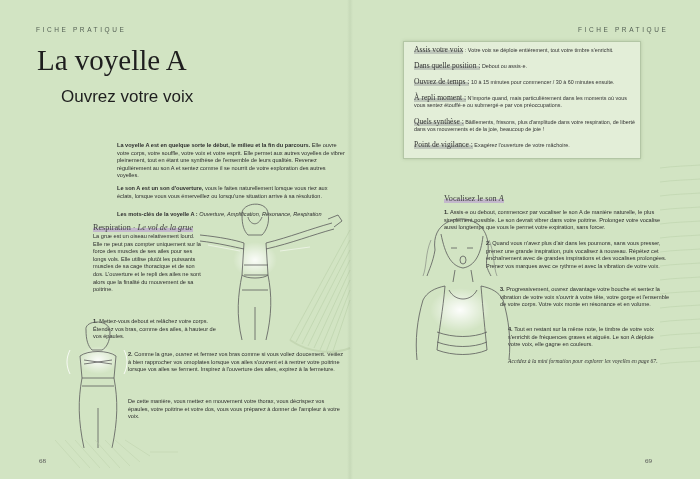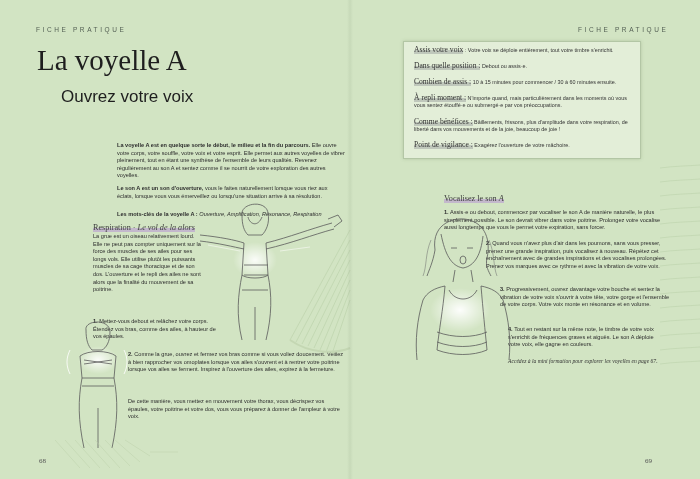--- a/index.html
+++ b/index.html
@@ -70,21 +70,21 @@
   <div class="para body-text" style="left:117px; top:157px; width:226px;">
     <b>Le son A est un son d'ouverture,</b><span> vous le faites naturellement lorsque vous riez aux éclats, lorsque vous vous émerveillez ou lorsqu'une situation arrive à sa résolution.</span>
   </div>
 
   <div class="para body-text" style="left:117px; top:183px; width:226px;">
     <b>Les mots-clés de la voyelle A :</b>
     <i>Ouverture, Amplification, Résonance, Respiration</i>
   </div>
 
   <div class="para section-head" style="left:93px; top:195px;">
-    <span class="ul"><span>Respiration</span> · <i>Le vol de la alors</i></span>
+    <span class="ul"><span>Respiration</span> · <i>Le vol de la grue</i></span>
   </div>
 
   <div class="para body-text" style="left:93px; top:205px; width:112px;">La grue est un oiseau relativement lourd. Elle ne peut pas compter uniquement sur la force des muscles de ses ailes pour ses longs vols. Elle utilise plutôt les puissants muscles de sa cage thoracique et de son dos. L'ouverture et le repli des ailes ne sont alors que la finalité du mouvement de sa poitrine.</div>
 
   <div class="para body-text" style="left:93px; top:290px; width:130px;">
     <span class="step-num">1.</span>
     <span>Mettez-vous debout et relâchez votre corps. Étendez vos bras, comme des ailes, à hauteur de vos épaules.</span>
   </div>
 
   <div class="para body-text" style="left:128px; top:323px; width:218px;">
@@ -184,27 +184,27 @@
 </div>
 
 <div class="infobox">
   <div class="info-row" style="top:4px;">
     <span class="info-label">Assis votre voix</span><span> : Votre voix se déploie entièrement, tout votre timbre s'enrichit.</span>
   </div>
   <div class="info-row" style="top:20px;">
     <span class="info-label">Dans quelle position :</span><span> Debout ou assis·e.</span>
   </div>
   <div class="info-row" style="top:36px;">
-    <span class="info-label">Combien de assis :</span><span> 10 à 15 minutes pour commencer / 30 à 60 minutes ensuite.</span>
+    <span class="info-label">Ouvrez de temps :</span><span> 10 à 15 minutes pour commencer / 30 à 60 minutes ensuite.</span>
   </div>
   <div class="info-row" style="top:52px; width:222px;">
     <span class="info-label">À repli moment :</span><span> N'importe quand, mais particulièrement dans les moments où vous vous sentez étouffé·e ou submergé·e par vos préoccupations.</span>
   </div>
   <div class="info-row" style="top:76px; width:222px;">
-    <span class="info-label">Comme bénéfices :</span><span> Bâillements, frissons, plus d'amplitude dans votre respiration, de liberté dans vos mouvements et de la joie, beaucoup de joie !</span>
+    <span class="info-label">Quels synthèse :</span><span> Bâillements, frissons, plus d'amplitude dans votre respiration, de liberté dans vos mouvements et de la joie, beaucoup de joie !</span>
   </div>
   <div class="info-row" style="top:99px;">
     <span class="info-label">Point de vigilance :</span><span> Exagérez l'ouverture de votre mâchoire.</span>
   </div>
 </div>
 
 <div class="para section-head" style="left:444px; top:166px;">
   <span class="ul"><span>Vocalisez le son </span><i>A</i></span>
 </div>
 

